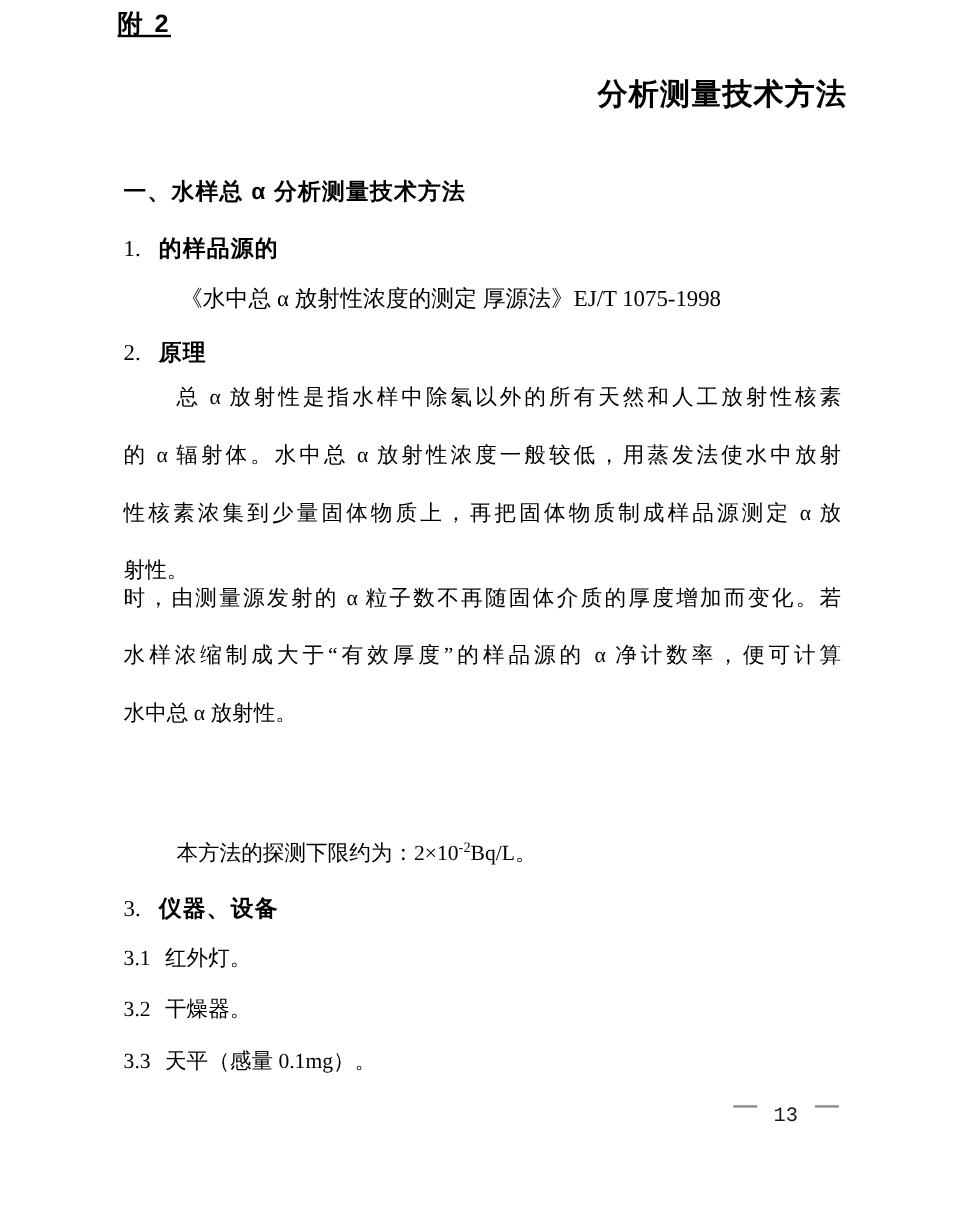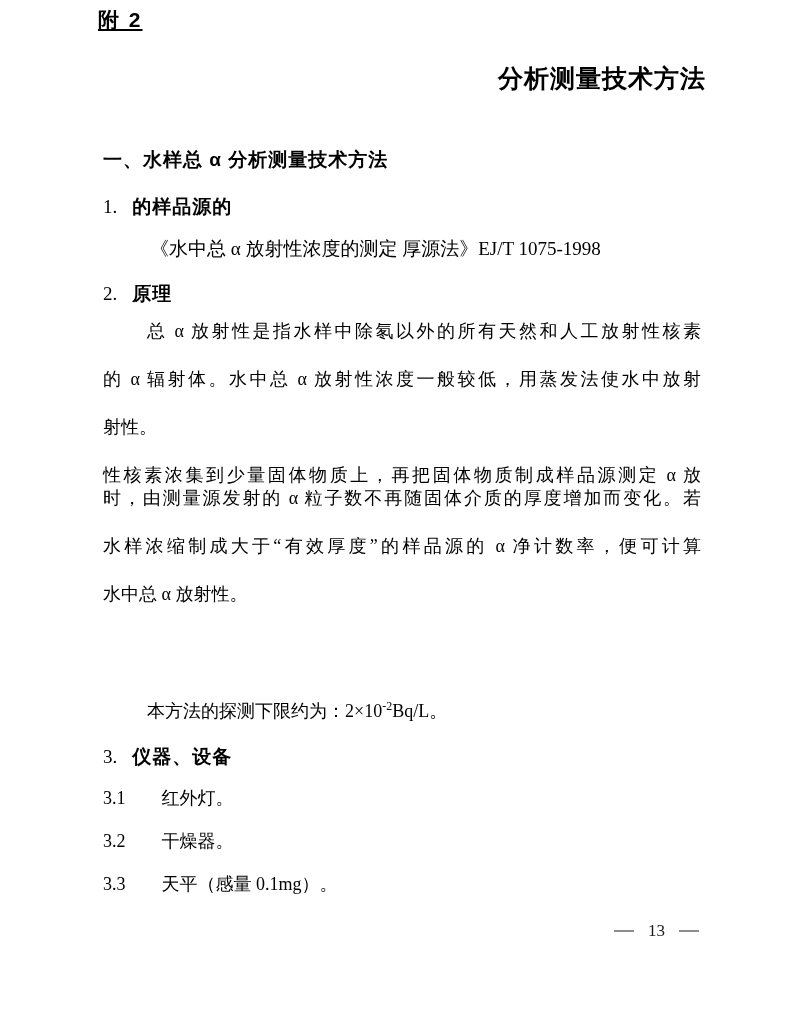--- a/index.html
+++ b/index.html
@@ -87,29 +87,28 @@
   }
   .limit-line sup { font-size: 12px; vertical-align: super; }
 
   
   .equip-list { left: 103px; top: 777px; width: 598px; }
   .equip-item {
     font-size: 18px;
     line-height: 43px;
     display: flex;
     align-items: baseline;
-    gap: 24px;
   }
   .equip-item .item-num { margin-right: 12px; }
 
   
   .footer {
     top: 921px; right: 101px;
     display: flex;
-    align-items: center;
+    font-family: Liberation Mono, monospace;
   }
   .footer .dash {
     width: 20px; height: 2px;
     background: #8c8c8c;
     display: inline-block;
   }
   .footer .pageno {
     font-size: 17px;
     margin: 0 14px;
     color: #1a1a1a;
@@ -132,22 +131,22 @@
 <div class="abs reference">《水中总 α 放射性浓度的测定  厚源法》EJ/T 1075-1998</div>
 
 <div class="abs sec-heading sec2">
   <span class="sec-num">2.</span>
   <span class="sec-title">原理</span>
 </div>
 
 <div class="abs para p1">
   <div class="pline indent">总 α 放射性是指水样中除氡以外的所有天然和人工放射性核素</div>
   <div class="pline">的 α 辐射体。水中总 α 放射性浓度一般较低，用蒸发法使水中放射</div>
+  <div class="pline">性核素浓集到少量固体物质上，再把固体物质制成样品源测定 α 放</div>
   <div class="pline last">射性。</div>
-  <div class="pline">性核素浓集到少量固体物质上，再把固体物质制成样品源测定 α 放</div>
 </div>
 
 <div class="abs para p2">
   <div class="pline">时，由测量源发射的 α 粒子数不再随固体介质的厚度增加而变化。若</div>
   <div class="pline">水样浓缩制成大于“有效厚度”的样品源的 α 净计数率，便可计算</div>
   <div class="pline last">水中总 α 放射性。</div>
 </div>
 
 <div class="abs limit-line">
   <span>本方法的探测下限约为：2×10</span><sup>-2</sup><span>Bq/L。</span>

